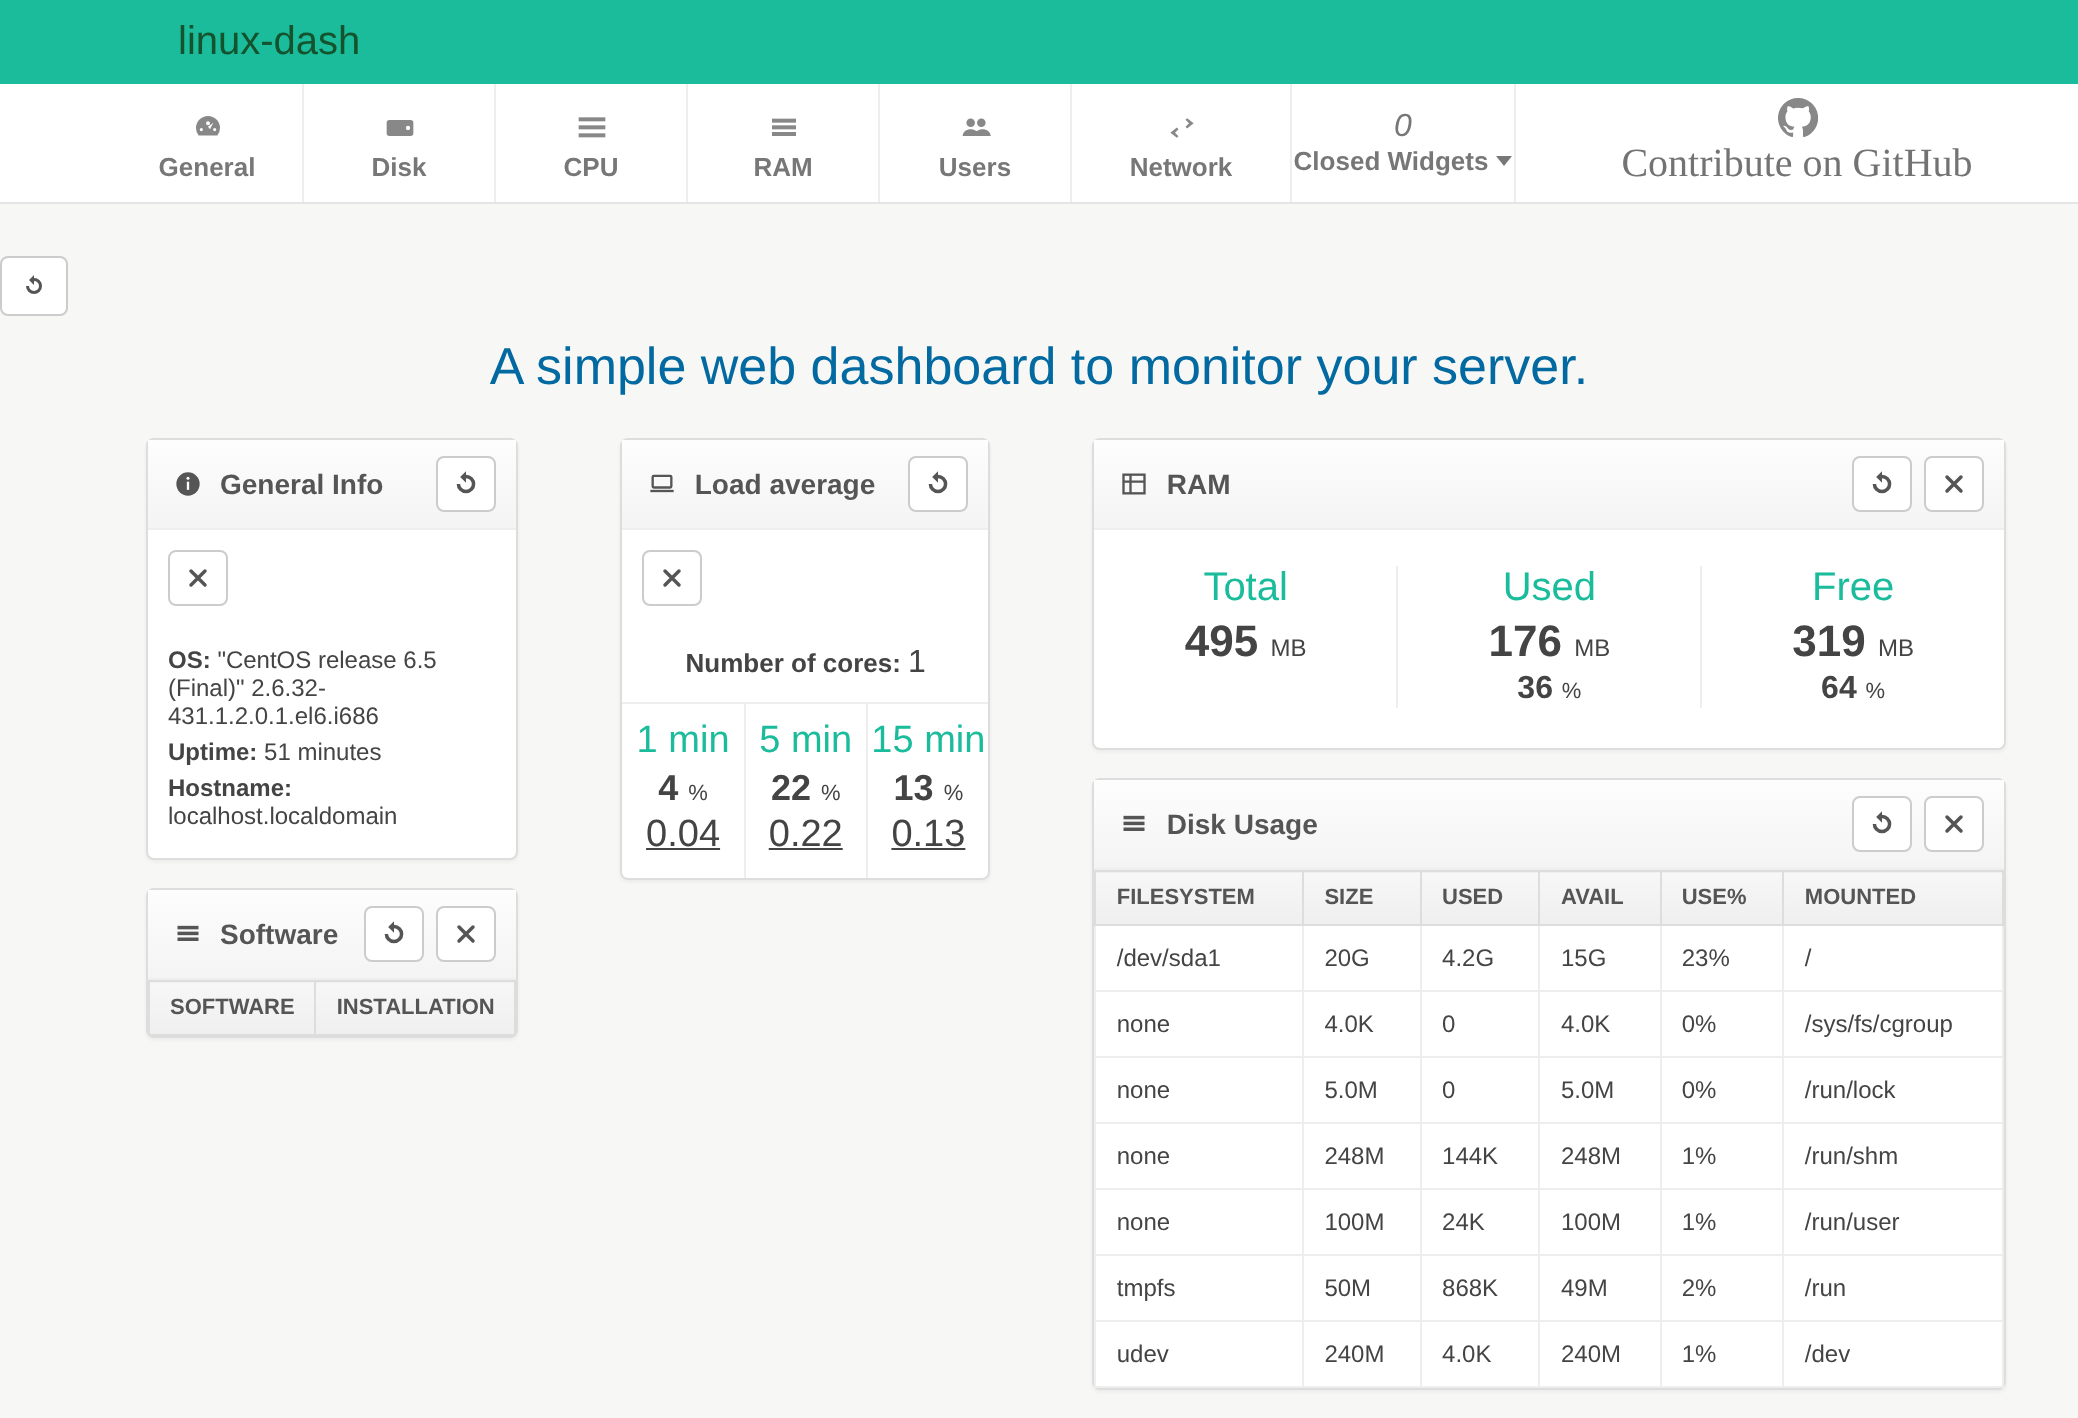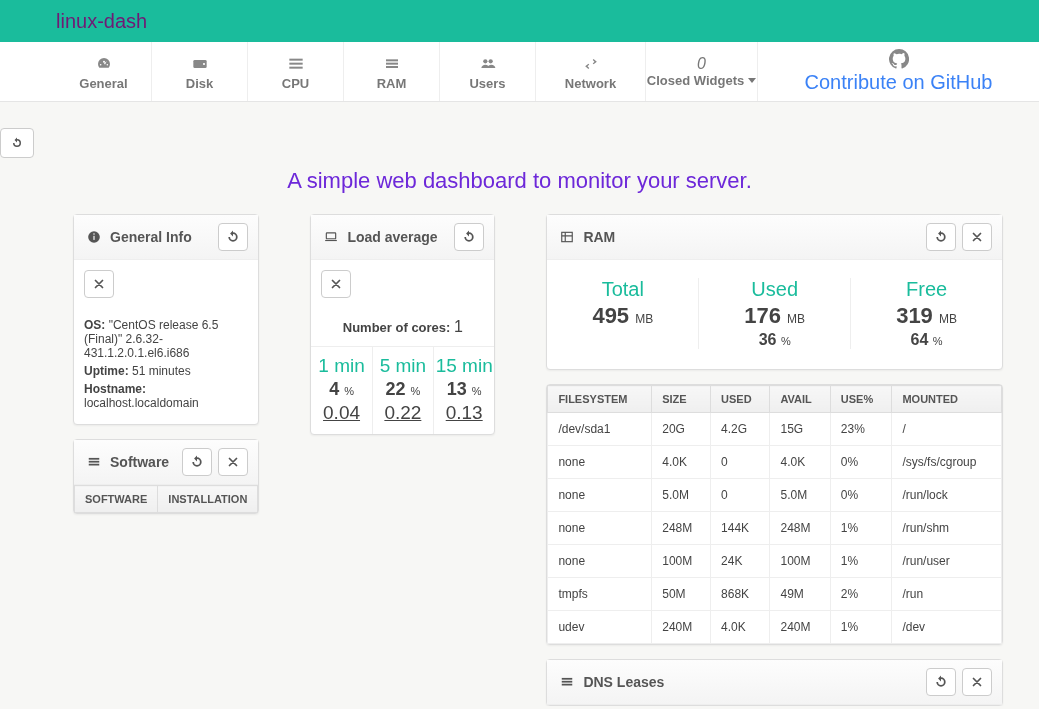--- a/index.html
+++ b/index.html
@@ -1,31 +1,31 @@
 <!DOCTYPE html>
 <html><head>
   <meta charset="utf-8">
   <style>
     * { margin:0; padding:0; box-sizing:border-box; }
     body { font-family:"Helvetica Neue",Helvetica,Arial,sans-serif; background:#f7f7f5; color:#444; }
-    .topbar { background:#1abc9c; color:#701a75; height:42px; display:flex; align-items:center; padding-left:56px; font-size:20px; font-weight:400; }
+    .topbar { background:#1abc9c; color:#14532d; height:42px; display:flex; align-items:center; padding-left:89px; font-size:20px; font-weight:400; }
     .navbar { background:#fff; border-bottom:1px solid #e5e5e5; display:flex; height:60px; padding-left:56px; }
     .nav-item { width:96px; display:flex; flex-direction:column; align-items:center; justify-content:center; border-right:1px solid #eee; color:#777; cursor:pointer; }
     .nav-item.nav-network { width:110px; }
     .nav-item .nav-ico { height:24px; display:flex; align-items:center; }
     .nav-item .nav-lbl { font-size:13px; font-weight:600; }
     .nav-cw { width:112px; display:flex; flex-direction:column; align-items:center; justify-content:center; border-right:1px solid #eee; color:#777; cursor:pointer; }
     .nav-cw .zero { font-style:italic; font-size:16px; }
     .nav-cw .cw-lbl { font-size:13px; font-weight:600; display:flex; align-items:center; gap:4px; }
     .nav-github { flex:1; display:flex; flex-direction:column; align-items:center; justify-content:center; color:#777; cursor:pointer; }
     .nav-github svg { margin-bottom:2px; }
-    .nav-github .gh-lbl { font-size:20px; color:#3b82f6; }
+    .nav-github .gh-lbl { font-size:20px; color:#737373;font-family:Liberation Serif, serif; }
     .hero { text-align:center; margin-top:26px; }
     .hero-btn { display:inline-block; background:#fff; border:1px solid #ccc; border-radius:4px; padding:6px 10px; cursor:pointer; }
-    .hero-tag { font-size:22px; color:#6d28d9; margin-top:10px; }
+    .hero-tag { font-size:26px; color:#0369a1; margin-top:10px; }
     .grid { display:flex; gap:14px; padding:20px 36px 0 36px; align-items:flex-start; }
     .col { display:flex; flex-direction:column; gap:14px; }
     .col-left { flex-basis:222px; flex-shrink:0; }
     .col-mid  { flex-basis:222px; flex-shrink:0; }
     .col-right{ flex:1; }
     .panel { background:#fff; border:1px solid #ddd; border-radius:4px; box-shadow:0 1px 2px rgba(0,0,0,0.05);margin-left:37px; }
     .panel-head { display:flex; align-items:center; padding:8px 10px; border-bottom:1px solid #eee; background:linear-gradient(#fdfdfd,#f4f4f4); }
     .panel-head .ph-ico { width:20px; display:flex; justify-content:center; }
     .panel-title { font-size:14px; font-weight:700; color:#555; margin-left:6px; flex:1; }
     .icon-btn { background:#fff; border:1px solid #ccc; border-radius:4px; width:30px; height:28px; display:flex; align-items:center; justify-content:center; cursor:pointer; }
@@ -293,20 +293,42 @@
         </div>
         <div class="ram-col">
           <div class="t">Free</div>
           <div class="v"><span>319</span> <small>MB</small></div>
           <div class="p"><span>64</span> <small>%</small></div>
         </div>
       </div>
     </div>
 
     <div class="panel">
+      <div class="panel-head">
+        <span class="ph-ico">
+            <svg width="14" height="14" viewBox="0 0 24 24" fill="#555">
+              <rect x="3" y="5" width="18" height="3"></rect>
+              <rect x="3" y="10" width="18" height="3"></rect>
+              <rect x="3" y="15" width="18" height="3"></rect>
+            </svg>
+          </span>
+        <span class="panel-title">Disk Usage</span>
+        <div class="ph-actions">
+          <div class="icon-btn">
+              <svg viewBox="0 0 24 24" fill="#555">
+                <path d="M12 4V1L7 6l5 5V7a5 5 0 1 1-5 5H4a8 8 0 1 0 8-8z"></path>
+              </svg>
+            </div>
+          <div class="icon-btn close">
+              <svg viewBox="0 0 24 24">
+                <path d="M18 6L6 18M6 6l12 12" stroke="#555" stroke-width="3" stroke-linecap="round"></path>
+              </svg>
+            </div>
+        </div>
+      </div>
       <table class="data" id="disk-table">
         <thead>
             <tr id="disk-head">
               <th>FILESYSTEM</th>
               <th>SIZE</th>
               <th>USED</th>
               <th>AVAIL</th>
               <th>USE%</th>
               <th>MOUNTED</th>
             </tr>

